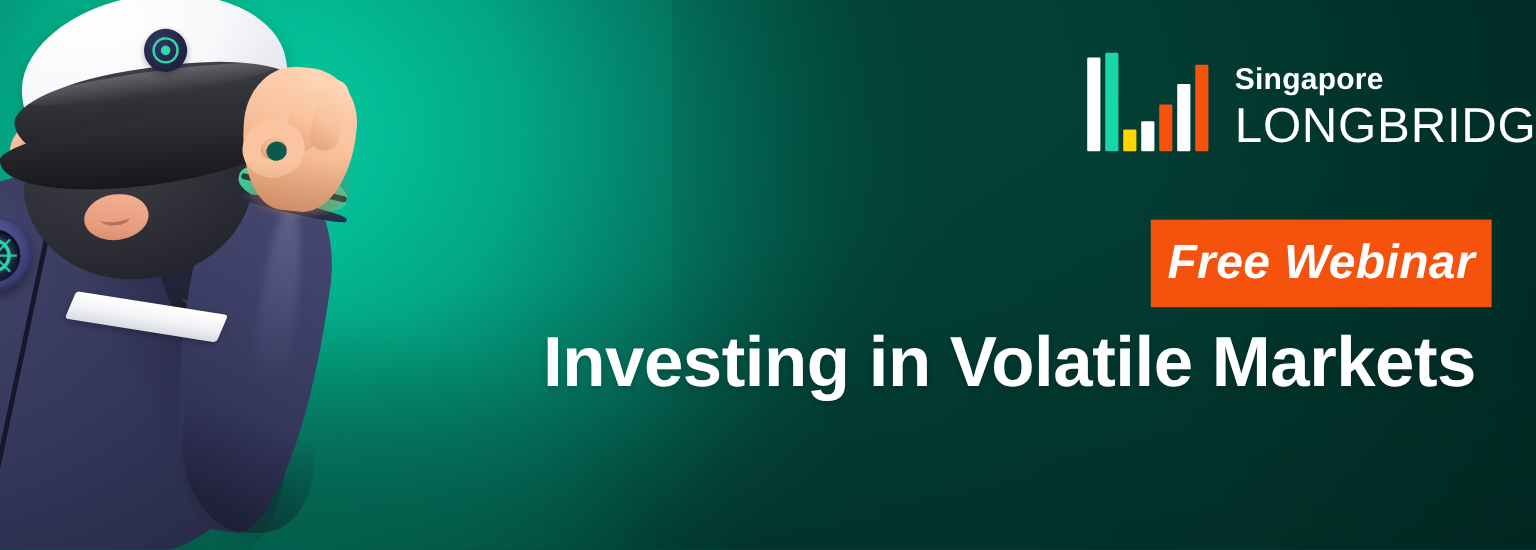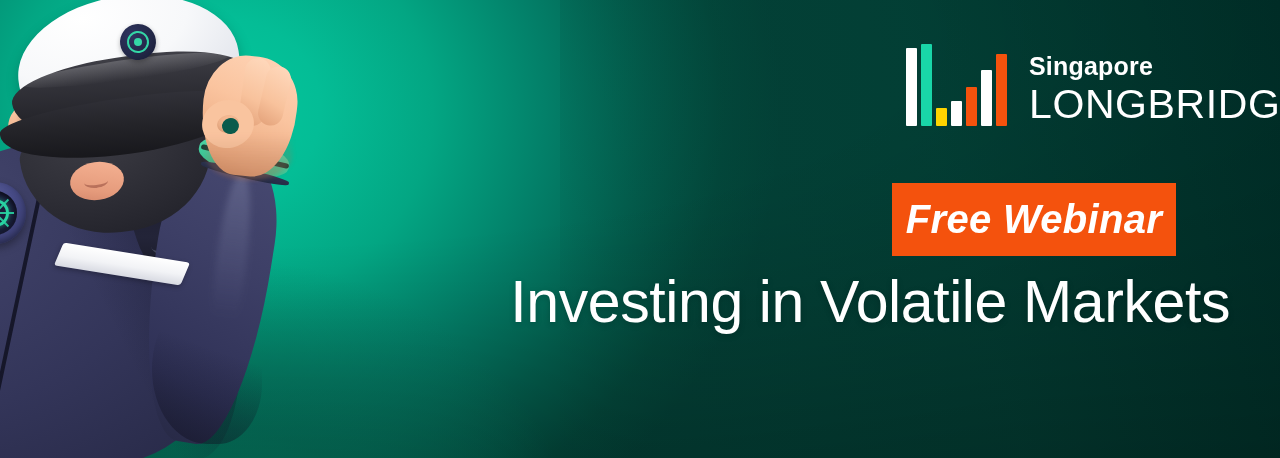--- a/index.html
+++ b/index.html
@@ -376,41 +376,41 @@
     color:#ffffff;
     font-size:41px;
     font-weight:normal;
     letter-spacing:.6px;
     line-height:.96;
   }
 
   
   #webinar-badge {
     position:absolute;
-    left:892px; top:183px;
+    left:959px; top:183px;
     width:284px; height:73px;
     background:#f4520d;
     display:flex; align-items:center; justify-content:center;
   }
   #webinar-badge .bt {
     color:#ffffff;
     font-size:40px;
     font-weight:bold;
     font-style:italic;
     letter-spacing:.3px;
     white-space:nowrap;
   }
 
   
   #headline {
     position:absolute;
     right:50px; top:268px;
     color:#ffffff;
     font-size:59px;
-    font-weight:normal;
+    font-weight:bold;
     letter-spacing:-.4px;
     white-space:nowrap;
     text-align:right;
     text-shadow:0 2px 6px rgba(0,0,0,.18);
   }
   #subline {
     position:absolute;
     right:50px; top:348px;
     color:#f4fbf8;
     font-size:45px;

